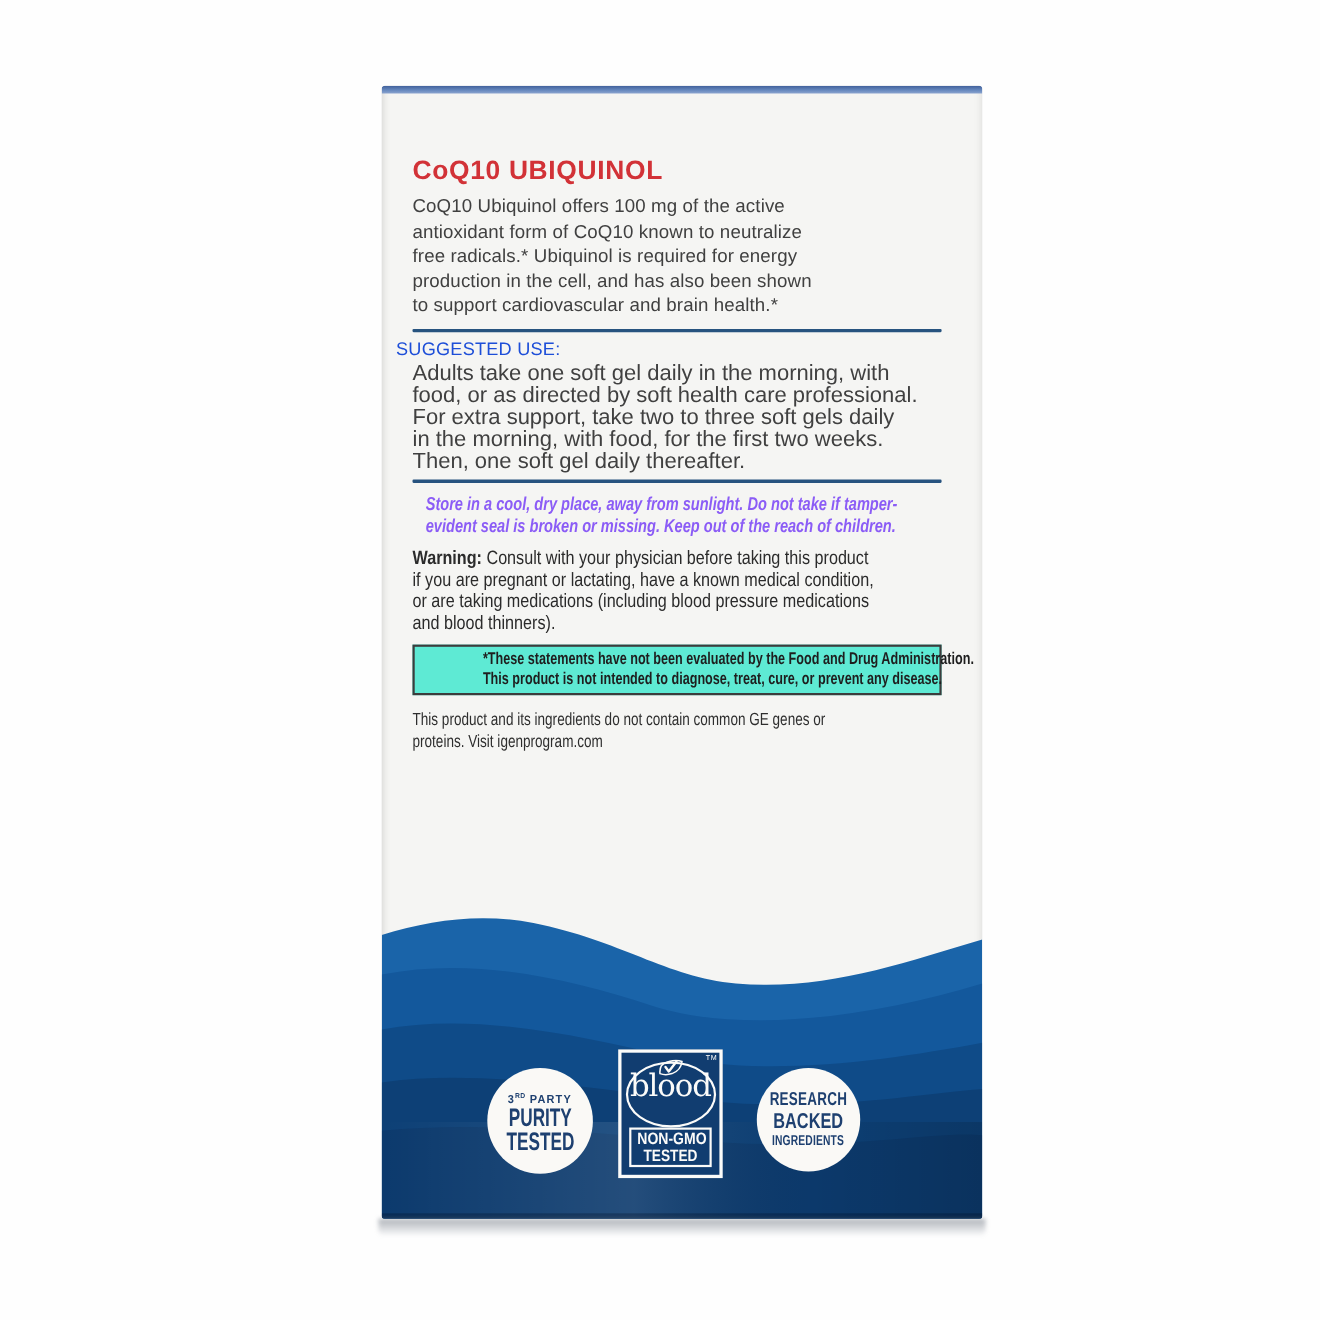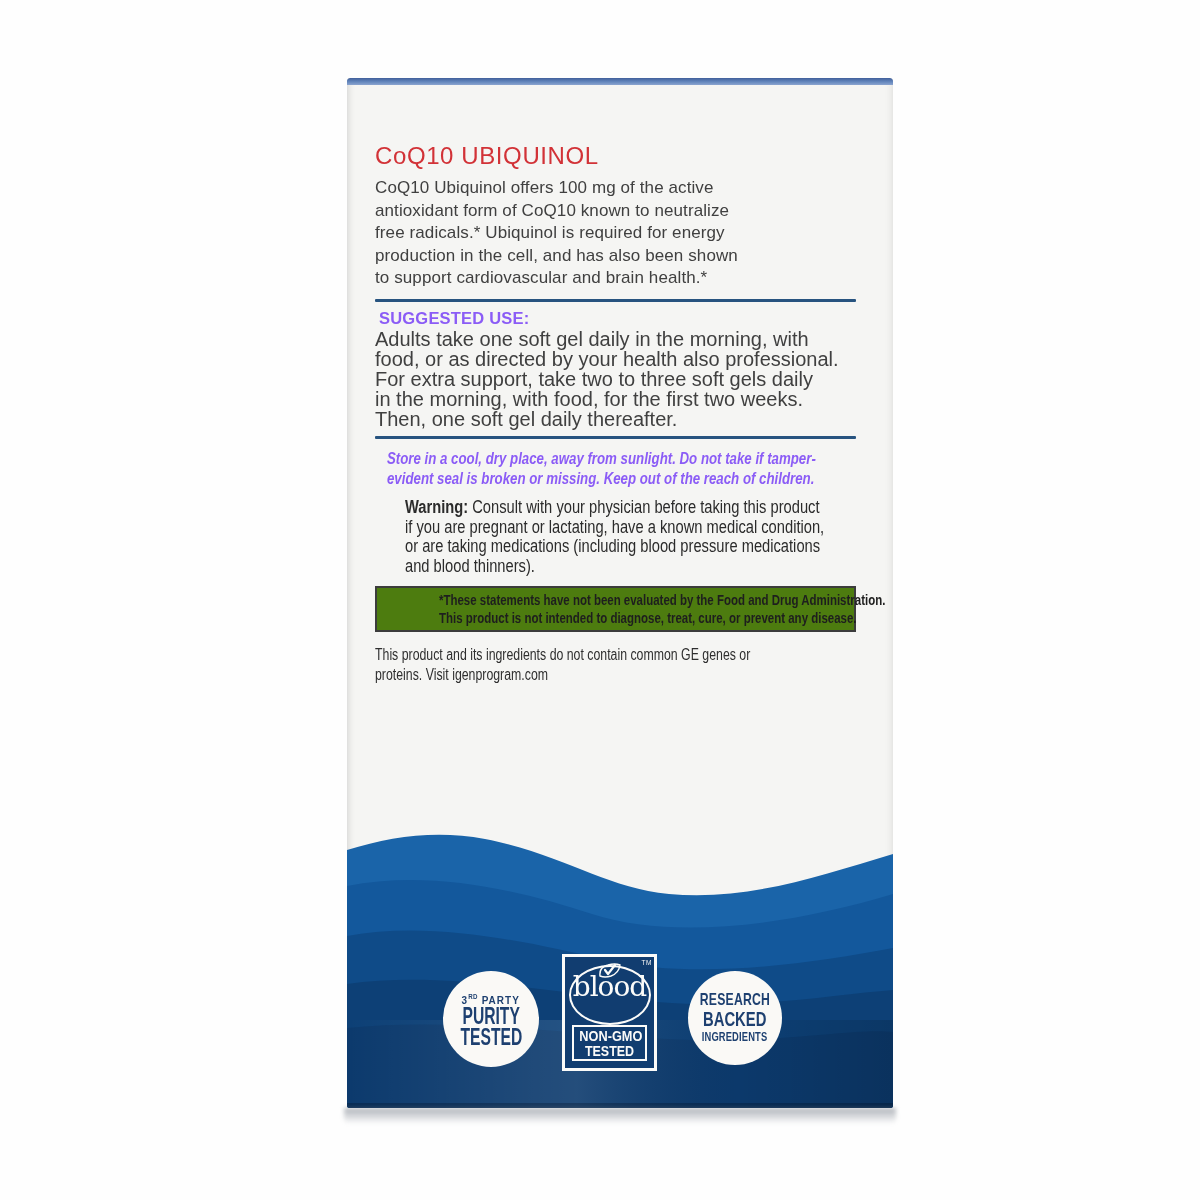--- a/index.html
+++ b/index.html
@@ -13,44 +13,44 @@
     background:#f5f5f3;border-radius:3px;overflow:hidden;
     box-shadow:inset 5px 0 8px -5px rgba(0,0,0,0.18), inset -5px 0 8px -5px rgba(0,0,0,0.12);
   }
   .top-edge{
     position:absolute;left:0;top:0;width:100%;height:7px;
     background:linear-gradient(180deg,#41609b 0%,#6487bd 55%,#8ba4cf 100%);
     border-radius:3px 3px 0 0;
   }
   .title{
     position:absolute;left:28px;top:64px;margin:0;
-    font-size:24px;font-weight:normal;letter-spacing:0.6px;color:#d23237;
+    font-size:24px;font-weight:bold;letter-spacing:0.6px;color:#d23237;
   }
   .desc{position:absolute;left:28px;top:99px;width:500px;}
   .desc .ln{font-size:17px;line-height:22.5px;letter-spacing:0.1px;color:#404040;}
   .rule{position:absolute;left:28px;width:481px;height:3px;background:#27537f;border-radius:1px;}
   .rule1{top:221px;}
   .rule2{top:358px;}
   .su-head{
-    position:absolute;left:32px;top:231px;
-    font-size:16.5px;font-weight:bold;letter-spacing:0.2px;color:#8b5cf6;
+    position:absolute;left:13px;top:231px;
+    font-size:16.5px;font-weight:normal;letter-spacing:0.2px;color:#1d4ed8;
   }
   .su-body{position:absolute;left:28px;top:251px;width:500px;}
   .su-body .ln{font-size:20px;line-height:20px;color:#404040;}
   .sq,.sqc{display:block;white-space:nowrap;transform:scaleX(var(--sx,0.85));}
   .sq{transform-origin:0 50%;}
   .sqc{transform-origin:50% 50%;}
   .storage{position:absolute;left:40px;top:371px;width:520px;color:#8b5cf6;font-style:italic;}
   .storage .ln{--sx:0.78;font-size:17px;font-weight:bold;line-height:19.5px;}
-  .warning{position:absolute;left:28px;top:420px;width:520px;color:#2b2b2b;margin-left:30px;}
+  .warning{position:absolute;left:28px;top:420px;width:520px;color:#2b2b2b;}
   .warning .ln{--sx:0.84;font-size:17.5px;line-height:19.5px;}
   .warning .wlabel{font-weight:bold;}
   .fda-box{
     position:absolute;left:28px;top:508px;width:481px;height:46px;
-    border:2px solid #3c3c3c;background:#4d7c0f;box-sizing:border-box;
+    border:2px solid #3c3c3c;background:#5eead4;box-sizing:border-box;
     display:flex;flex-direction:column;justify-content:center;color:#1e1e1e;
   }
   .fda-box .ln{--sx:0.74;font-size:15.5px;font-weight:bold;line-height:18.5px;text-align:center;}
   .ge{position:absolute;left:28px;top:567px;width:520px;color:#2e2e2e;}
   .ge .ln{--sx:0.77;font-size:16px;line-height:19.5px;}
   .waves{position:absolute;left:0;bottom:0;width:546px;height:280px;display:block;}
   .bottom-dark{position:absolute;left:0;bottom:0;width:100%;height:5px;background:rgba(0,10,30,0.28);}
   .box-shadow{
     position:absolute;left:344px;top:1108px;width:552px;height:16px;
     background:linear-gradient(180deg,rgba(110,118,130,0.55),rgba(255,255,255,0));
@@ -107,21 +107,21 @@
     <div class="ln">free radicals.* Ubiquinol is required for energy</div>
     <div class="ln">production in the cell, and has also been shown</div>
     <div class="ln">to support cardiovascular and brain health.*</div>
   </div>
 
   <div class="rule rule1"></div>
 
   <div class="su-head">SUGGESTED USE:</div>
   <div class="su-body">
     <div class="ln">Adults take one soft gel daily in the morning, with</div>
-    <div class="ln">food, or as directed by your health also professional.</div>
+    <div class="ln">food, or as directed by soft health care professional.</div>
     <div class="ln">For extra support, take two to three soft gels daily</div>
     <div class="ln">in the morning, with food, for the first two weeks.</div>
     <div class="ln">Then, one soft gel daily thereafter.</div>
   </div>
 
   <div class="rule rule2"></div>
 
   <div class="storage">
     <div class="ln sq">Store in a cool, dry place, away from sunlight. Do not take if tamper-</div>
     <div class="ln sq">evident seal is broken or missing. Keep out of the reach of children.</div>

